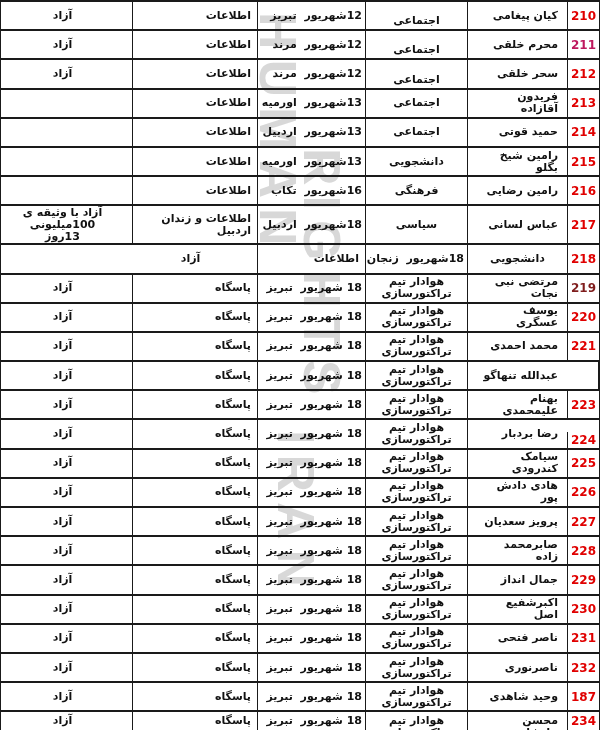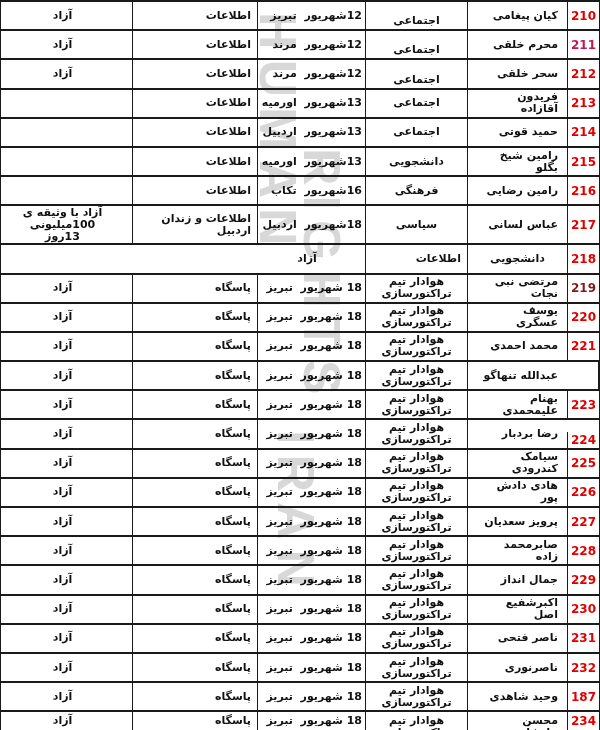--- a/index.html
+++ b/index.html
@@ -207,20 +207,21 @@
           </div>
   </div>
 
   <div class="row" style="height: 29.2px;">
     <div class="cell num" style="color: rgb(224, 0, 0);">218</div>
     <div class="cell cat">
             <div class="lines">
               <div>دانشجویی</div>
             </div>
           </div>
+    <div class="cell date">18شهریور  زنجان</div>
     <div class="cell det">اطلاعات</div>
     <div class="cell status">
             <div class="lines">
               <div>آزاد</div>
             </div>
           </div>
   </div>
 
   <div class="row" style="height: 29.2px;">
     <div class="cell num" style="color: #7f1d1d;">219</div>

